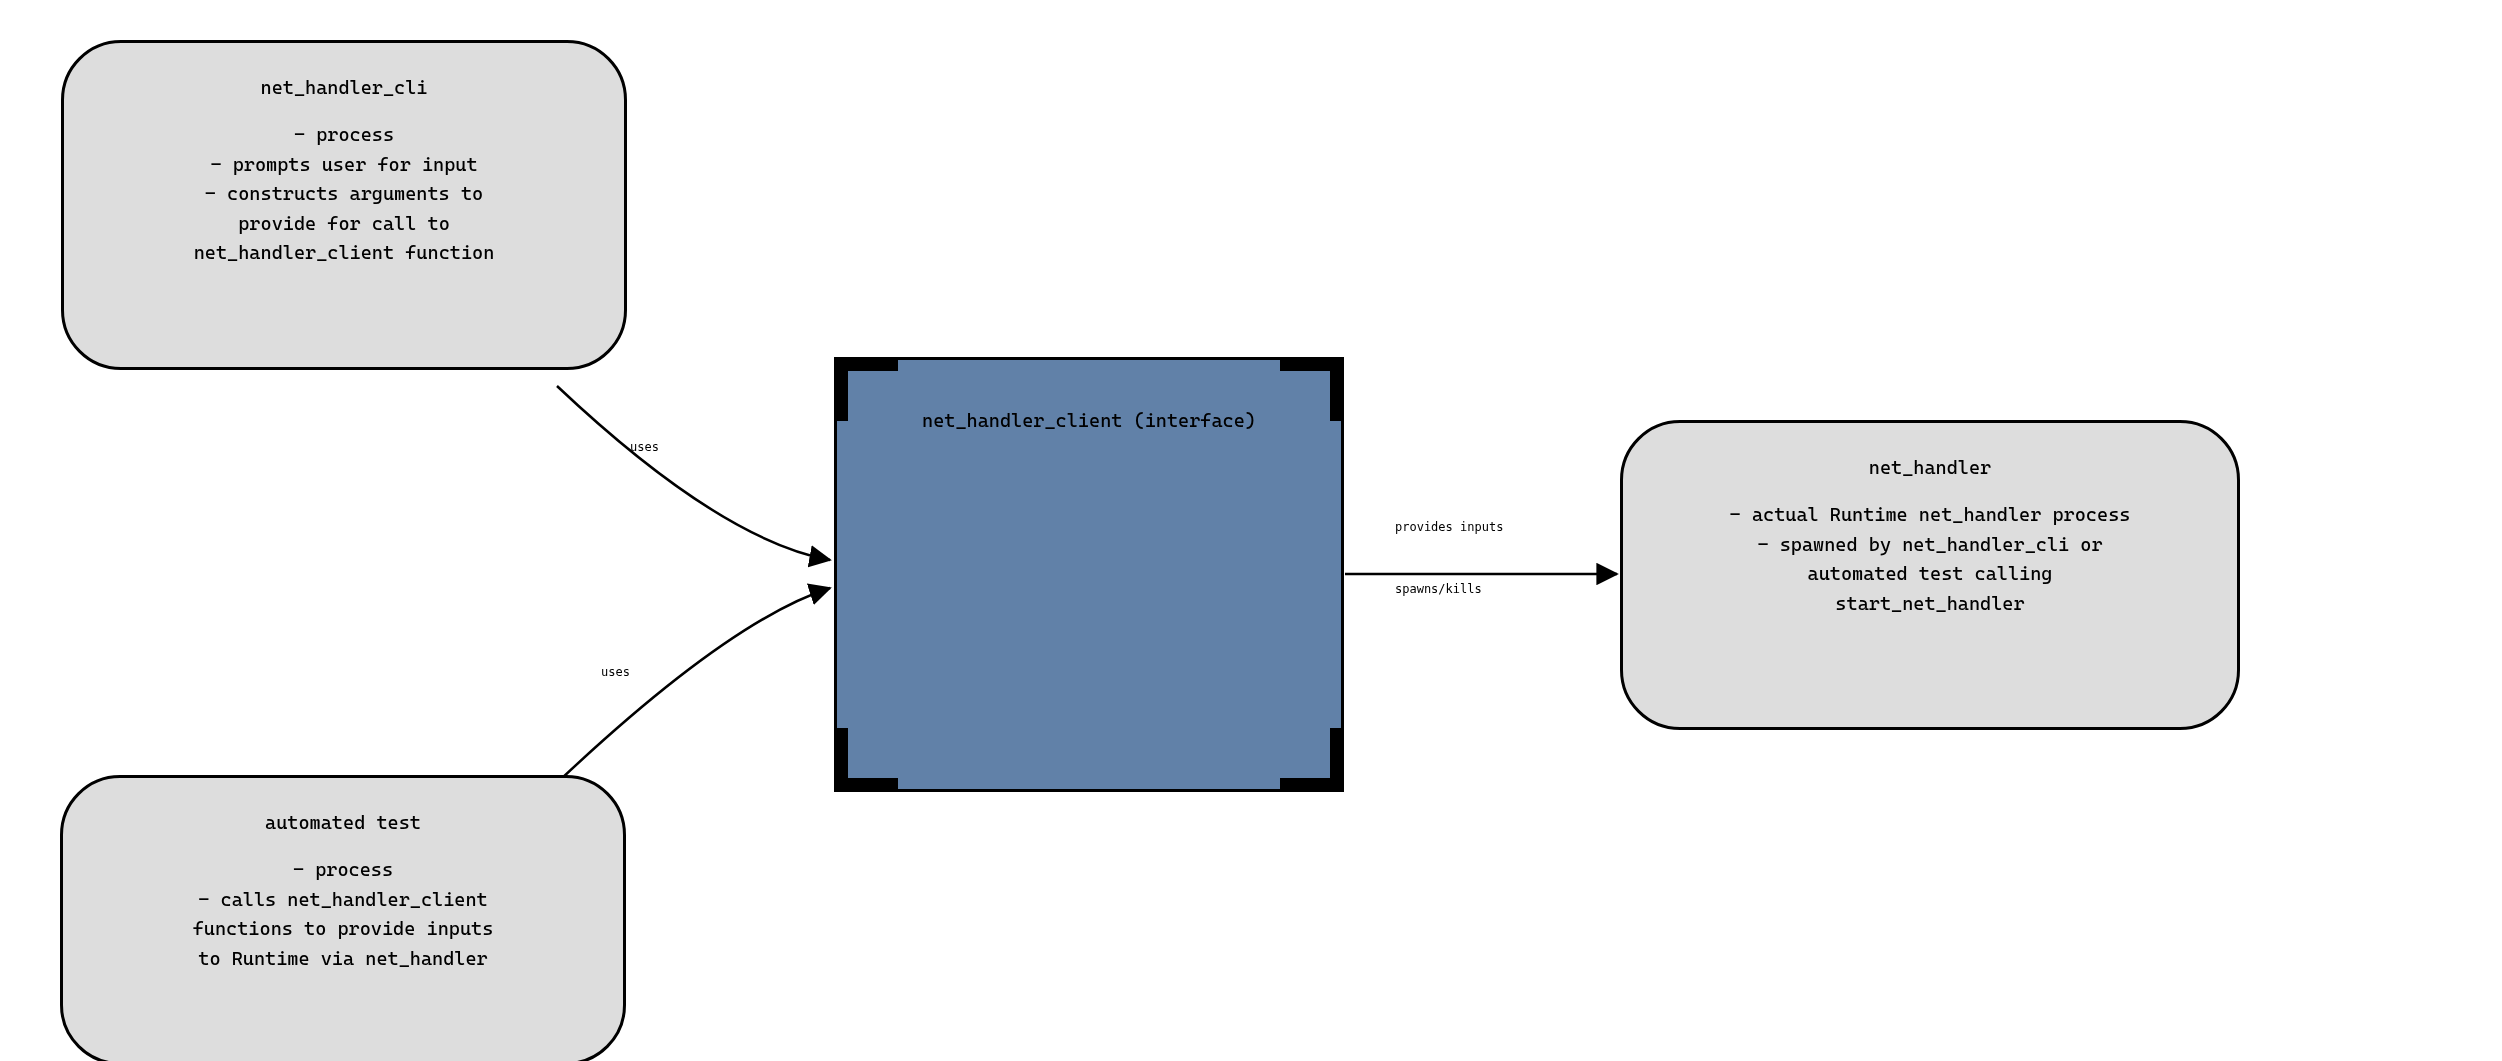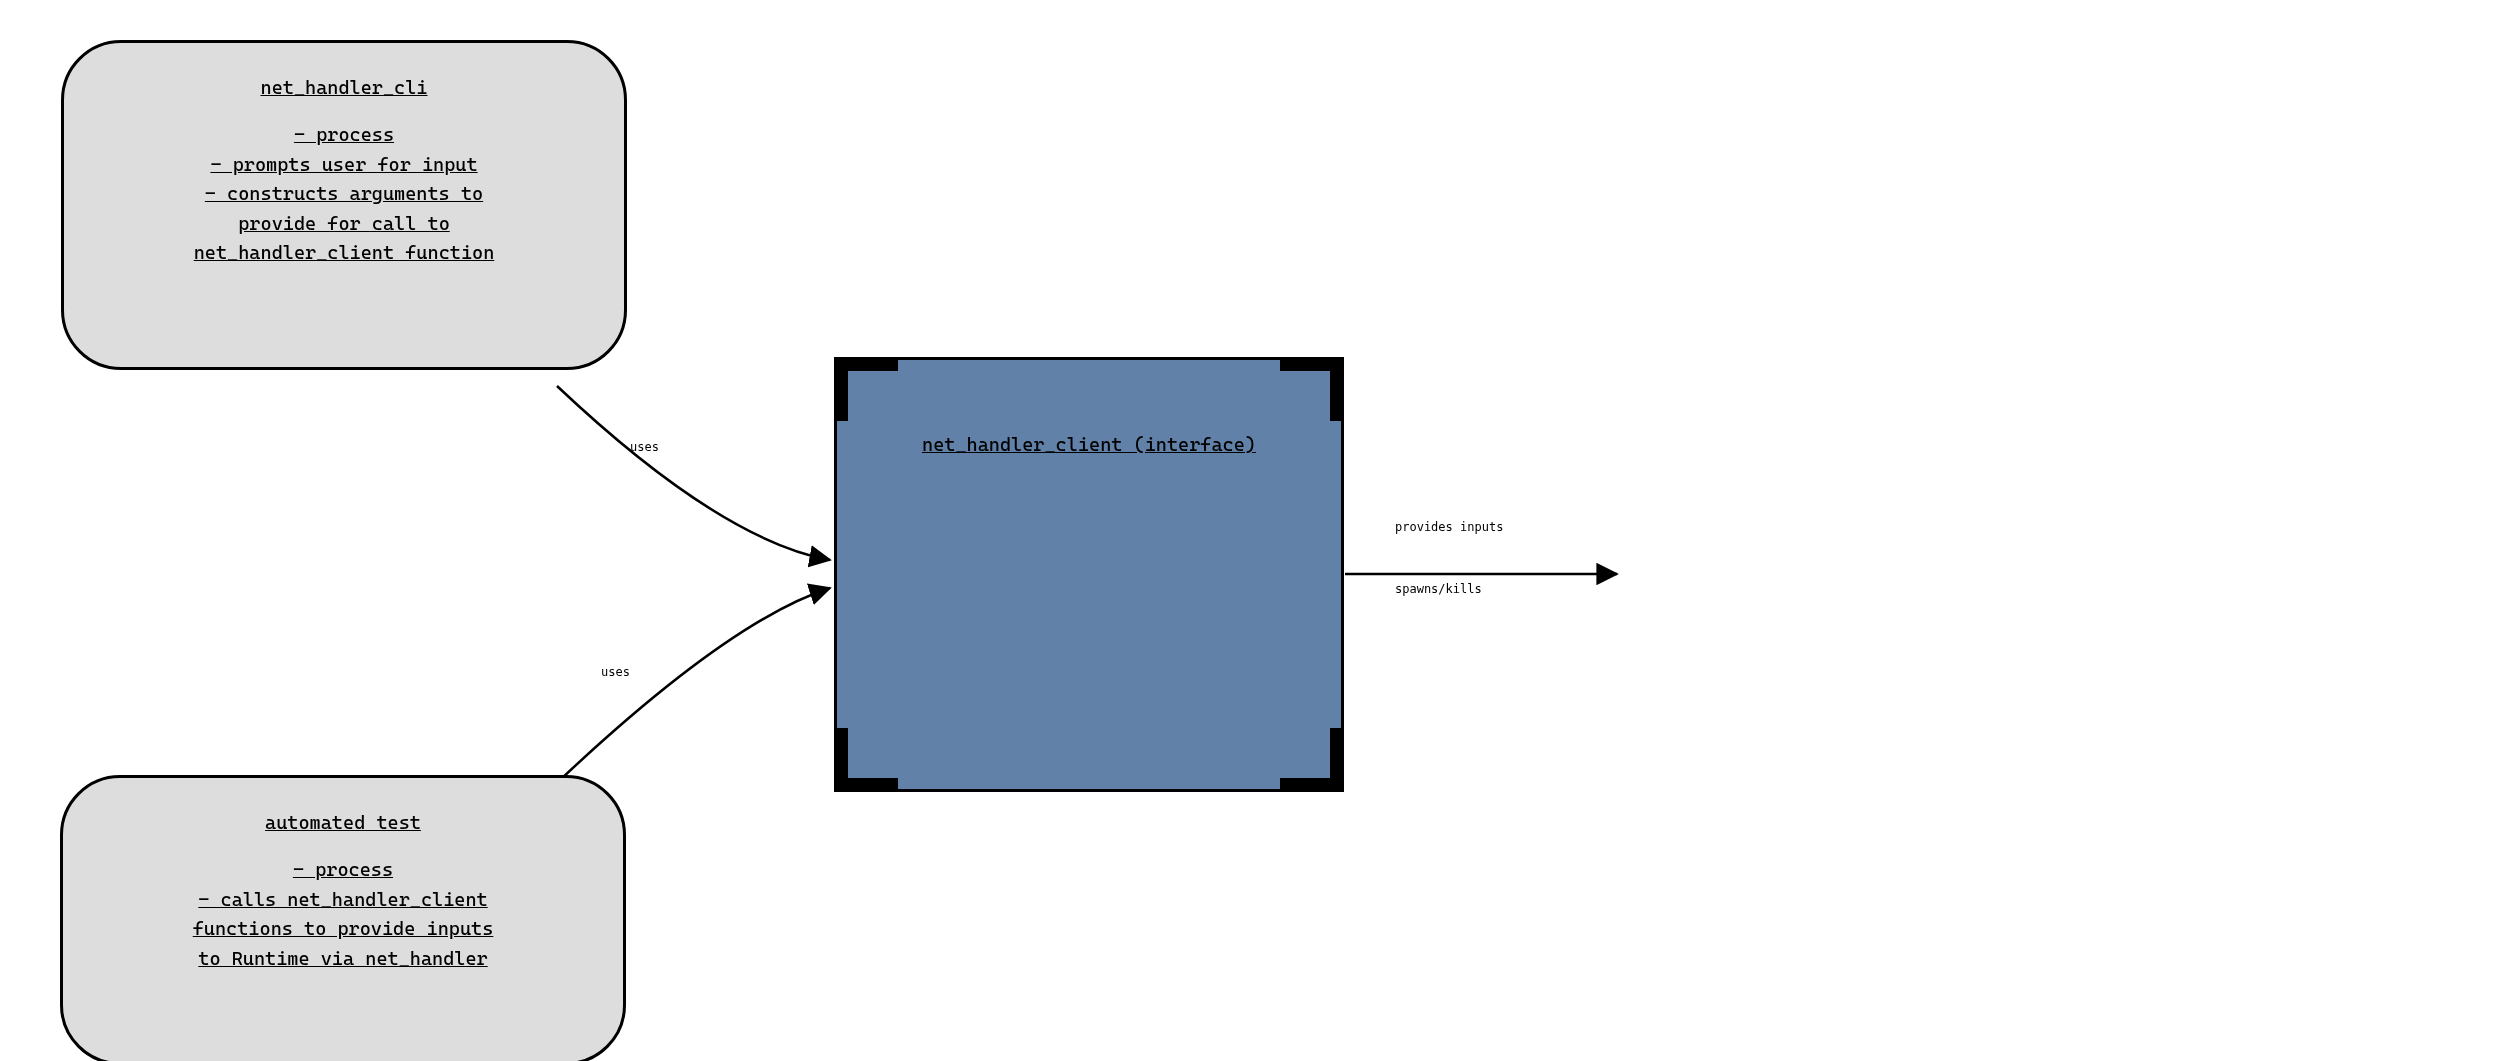--- a/index.html
+++ b/index.html
@@ -24,21 +24,20 @@
   }
   .node {
     position: absolute;
     box-sizing: border-box;
     display: flex;
     flex-direction: column;
     align-items: center;
     text-align: center;
     line-height: 1.55;
     padding: 30px 24px;
-    text-decoration: underline;
   }
   .rounded-node {
     background: #dddddd;
     border: 3px solid #000;
     border-radius: 60px;
   }
   .center-node {
     background: #6181a8;
     border: 3px solid #000;
     color: #000;
@@ -101,27 +100,34 @@
   </div>
 
   <div class="node rounded-node" style="left:60px; top:775px; width:566px; height:290px;">
     <div class="node-title">automated test</div>
     <div class="node-body">- process
 - calls net_handler_client
 functions to provide inputs
 to Runtime via net_handler</div>
   </div>
 
-  <div class="node center-node" style="left:834px; top:357px; width:510px; height:435px; padding-top:70px;">
+  <div class="node center-node" style="left:834px; top:357px; width:510px; height:435px; padding-top:46px;">
     <span class="corner tl"></span>
     <span class="corner tr"></span>
     <span class="corner bl"></span>
     <span class="corner br"></span>
     <div class="node-title">net_handler_client (interface)</div>
   </div>
 
+  <div class="node rounded-node" style="left:1620px; top:420px; width:620px; height:310px;">
+    <div class="node-title">net_handler</div>
+    <div class="node-body">- actual Runtime net_handler process
+- spawned by net_handler_cli or
+automated test calling
+start_net_handler</div>
+  </div>
 
   <div class="edge-label" style="left:630px; top:440px;">uses</div>
   <div class="edge-label" style="left:601px; top:665px;">uses</div>
   <div class="edge-label" style="left:1395px; top:520px;">provides inputs</div>
   <div class="edge-label" style="left:1395px; top:582px;">spawns/kills</div>
 
 </div>
 
 </body></html>

